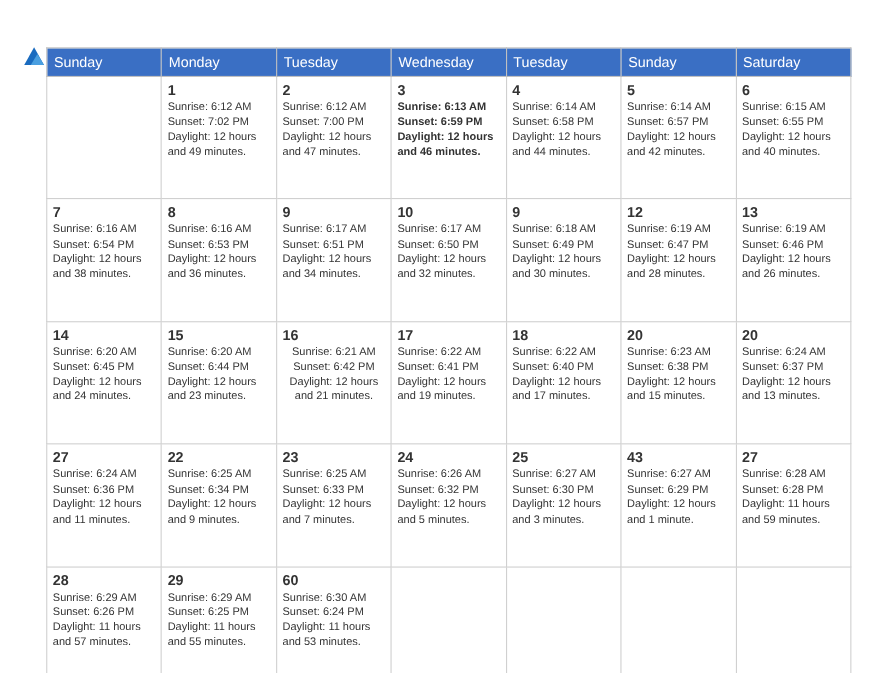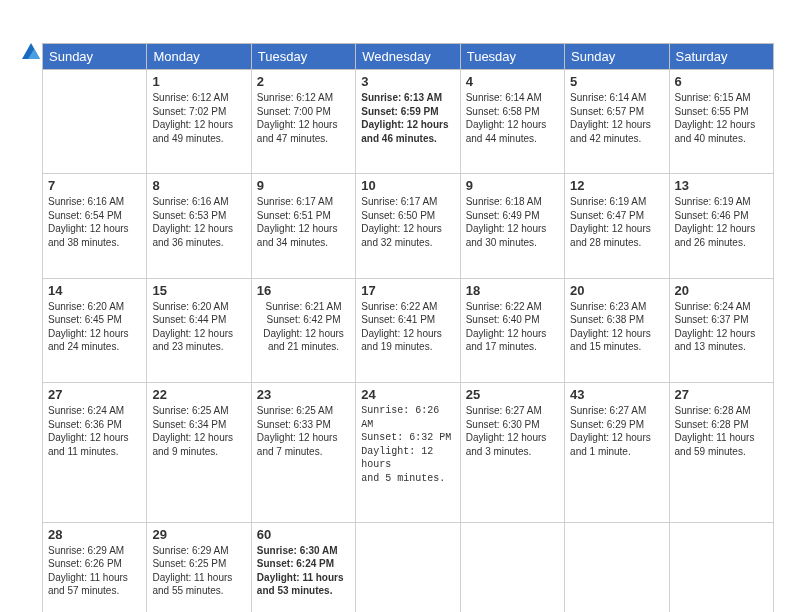--- a/index.html
+++ b/index.html
@@ -302,21 +302,21 @@
           </td>
           <td>
             <span class="day-number">23</span>
             <div class="cell-text" style="white-space: pre-line;">Sunrise: 6:25 AM
 Sunset: 6:33 PM
 Daylight: 12 hours
 and 7 minutes.</div>
           </td>
           <td>
             <span class="day-number">24</span>
-            <div class="cell-text" style="white-space: pre-line; font-family: Liberation Mono, monospace;">Sunrise: 6:26 AM
+            <div class="cell-text" style="white-space: pre-line;">Sunrise: 6:26 AM
 Sunset: 6:32 PM
 Daylight: 12 hours
 and 5 minutes.</div>
           </td>
           <td>
             <span class="day-number">25</span>
             <div class="cell-text" style="white-space: pre-line;">Sunrise: 6:27 AM
 Sunset: 6:30 PM
 Daylight: 12 hours
 and 3 minutes.</div>
@@ -346,21 +346,21 @@
           </td>
           <td>
             <span class="day-number">29</span>
             <div class="cell-text" style="white-space: pre-line;">Sunrise: 6:29 AM
 Sunset: 6:25 PM
 Daylight: 11 hours
 and 55 minutes.</div>
           </td>
           <td>
             <span class="day-number">60</span>
-            <div class="cell-text" style="white-space: pre-line; font-weight: bold;">Sunrise: 6:30 AM
+            <div class="cell-text" style="white-space: pre-line;">Sunrise: 6:30 AM
 Sunset: 6:24 PM
 Daylight: 11 hours
 and 53 minutes.</div>
           </td>
           <td class="empty-cell"></td>
           <td class="empty-cell"></td>
           <td class="empty-cell"></td>
           <td class="empty-cell"></td>
         </tr>
       </tbody>

